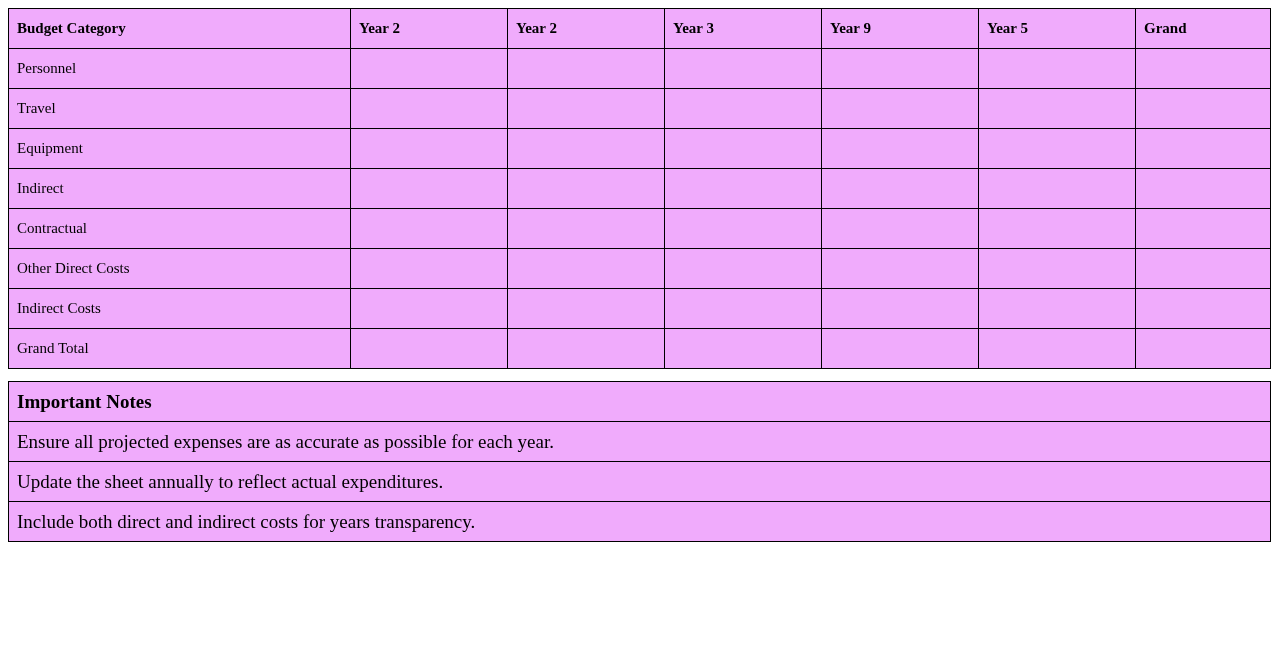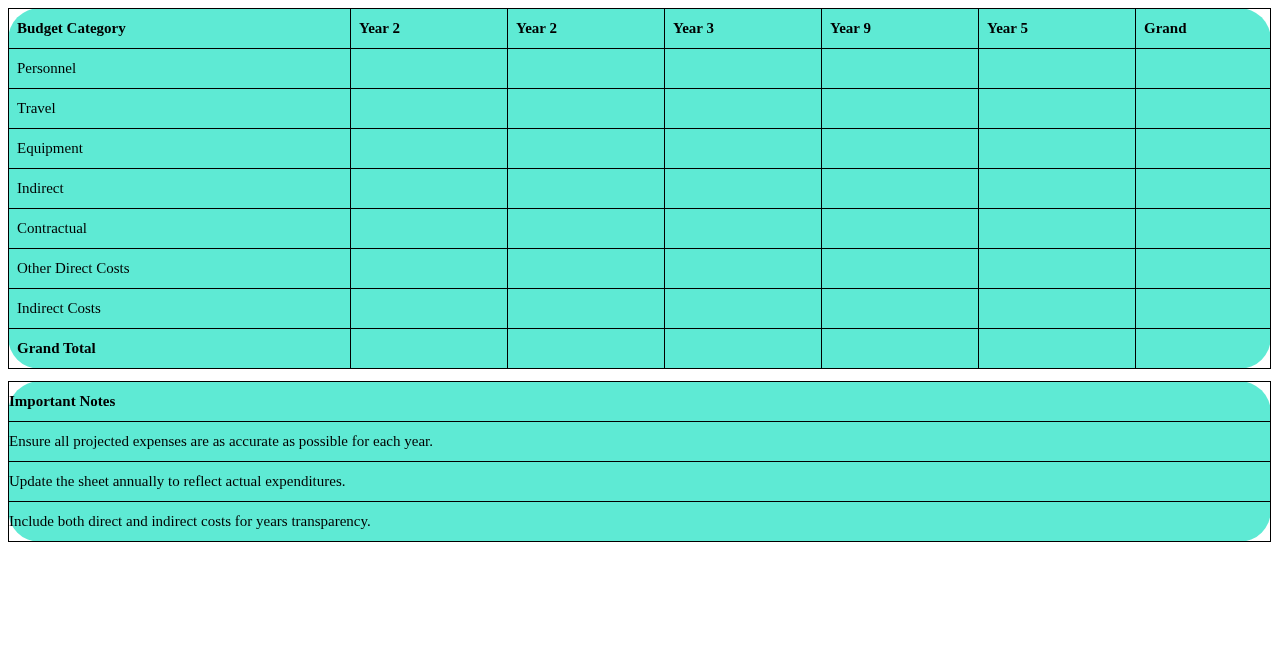--- a/index.html
+++ b/index.html
@@ -16,61 +16,60 @@
   }
   .page {
     padding: 8px 8px 0 8px;
     box-sizing: border-box;
     width: 1278px;
   }
   table {
     border-collapse: collapse;
     table-layout: fixed;
     width: 1262px;
-    background: #5eead4;
-    border-radius: 32px;
+    background: #f0abfc;
   }
   table.budget-table td,
   table.budget-table th {
     border: 1px solid #000000;
     padding: 6px 8px;
     font-size: 15px;
     line-height: 1.25;
     height: 27px;
     vertical-align: middle;
     text-align: left;
     font-weight: normal;
     overflow: hidden;
     white-space: nowrap;
   }
   table.budget-table th {
     font-weight: bold;
   }
   table.budget-table td.rowlabel-total {
-    font-weight: bold;
+    font-weight: normal;
     margin-left: 40px;
   }
   
   .budget-table col.c0 { width: 342px; }
   .budget-table col.c1 { width: 157px; }
   .budget-table col.c2 { width: 157px; }
   .budget-table col.c3 { width: 157px; }
   .budget-table col.c4 { width: 157px; }
   .budget-table col.c5 { width: 157px; }
   .budget-table col.c6 { width: 135px; }
 
   .spacer {
     height: 12px;
   }
 
   table.notes-table td,
   table.notes-table th {
     border: 1px solid #000000;
-    padding: 6px 0;
-    font-size: 15px;
+    padding: 6px 8px;
+    font-size: 19px;
     line-height: 1.25;
     height: 27px;
     vertical-align: middle;
     text-align: left;
     font-weight: normal;
     white-space: nowrap;
     overflow: hidden;
   }
   table.notes-table th {
     font-weight: bold;

